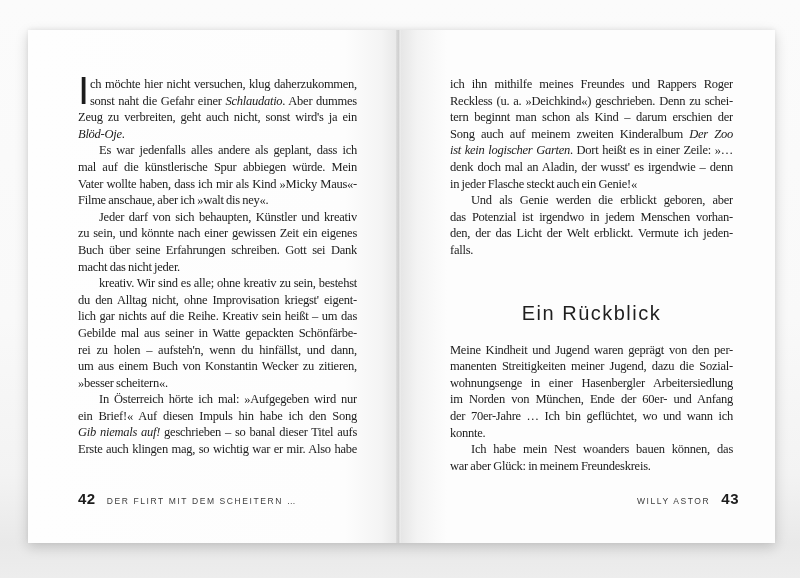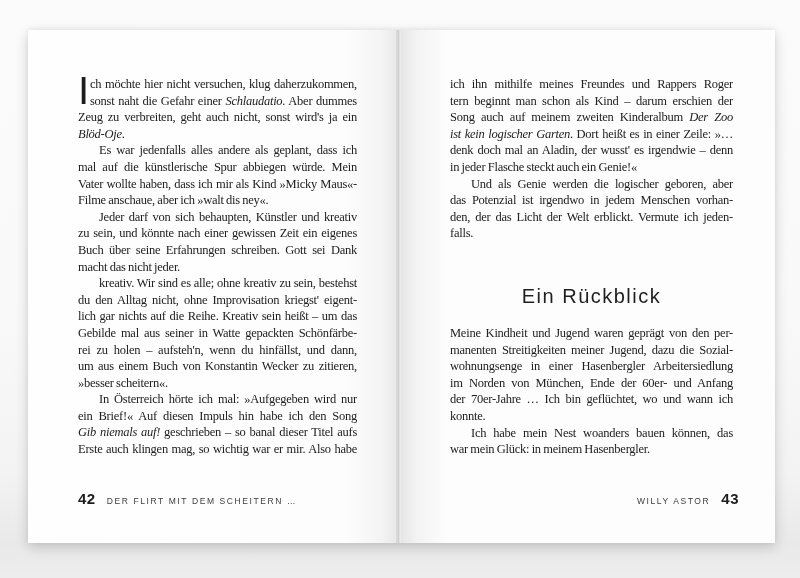--- a/index.html
+++ b/index.html
@@ -108,44 +108,45 @@
         <span class="pagenum">42</span><span>DER FLIRT MIT DEM SCHEITERN …</span>
       </div>
     </div>
 
     <div class="spine"></div>
 
     <div class="page page-right">
       <div>
           <div class="para">
             <div class="line">ich ihn mithilfe meines Freundes und Rappers Roger</div>
+            <div class="line">Reckless (u. a. »Deichkind«) geschrieben. Denn zu schei-</div>
             <div class="line">tern beginnt man schon als Kind – darum erschien der</div>
             <div class="line">Song auch auf meinem zweiten Kinderalbum <i>Der Zoo</i></div>
             <div class="line"><i>ist kein logischer Garten</i>. Dort heißt es in einer Zeile: »…</div>
             <div class="line">denk doch mal an Aladin, der wusst' es irgendwie – denn</div>
             <div class="line end">in jeder Flasche steckt auch ein Genie!«</div>
           </div>
           <div class="para indent">
-            <div class="line">Und als Genie werden die logischer geboren, aber</div>
+            <div class="line">Und als Genie werden die erblickt geboren, aber</div>
             <div class="line">das Potenzial ist irgendwo in jedem Menschen vorhan-</div>
             <div class="line">den, der das Licht der Welt erblickt. Vermute ich jeden-</div>
             <div class="line end">falls.</div>
           </div>
           <div class="chapter-heading">Ein Rückblick</div>
           <div class="para">
             <div class="line">Meine Kindheit und Jugend waren geprägt von den per-</div>
             <div class="line">manenten Streitigkeiten meiner Jugend, dazu die Sozial-</div>
             <div class="line">wohnungsenge in einer Hasenbergler Arbeitersiedlung</div>
             <div class="line">im Norden von München, Ende der 60er- und Anfang</div>
             <div class="line">der 70er-Jahre … Ich bin geflüchtet, wo und wann ich</div>
             <div class="line end">konnte.</div>
           </div>
           <div class="para indent">
             <div class="line">Ich habe mein Nest woanders bauen können, das</div>
-            <div class="line end">war mein Glück: in meinem Hasenbergler.</div>
+            <div class="line end">war aber Glück: in meinem Freundeskreis.</div>
           </div>
         </div>
       <div class="footer footer-right">
         <span>WILLY ASTOR</span><span class="pagenum">43</span>
       </div>
     </div>
 
   </div>
 </div>
 

